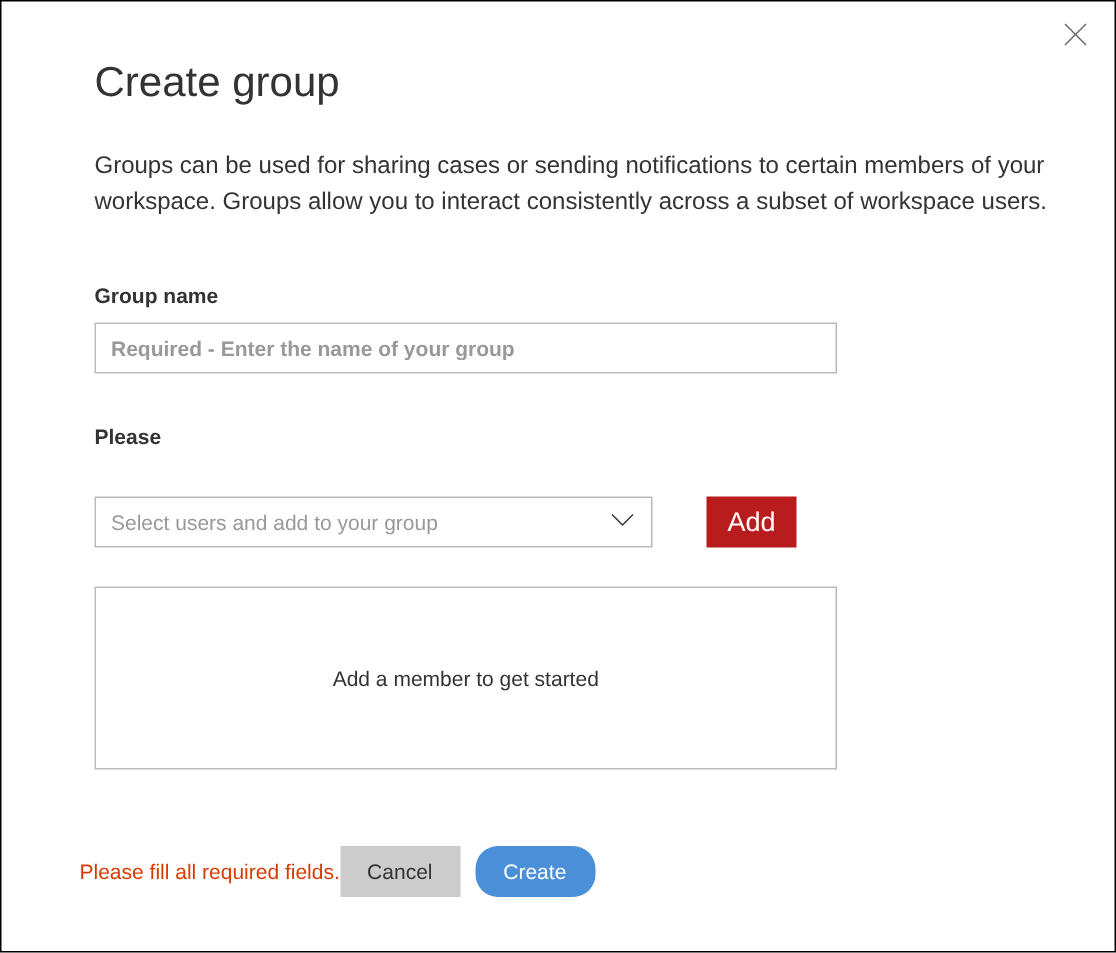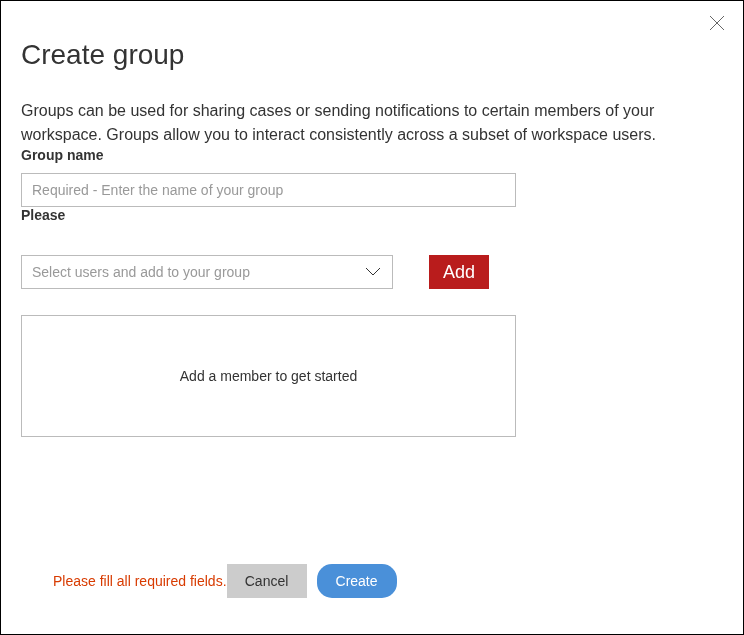--- a/index.html
+++ b/index.html
@@ -24,54 +24,57 @@
       width: 16px;
       height: 16px;
     }
     .close-btn svg {
       width: 16px;
       height: 16px;
       stroke: #666;
       stroke-width: 1;
     }
     .content {
-      padding: 38px 40px 0 20px;
+      padding: 38px 40px 0 62px;
     }
     .title {
       font-size: 28px;
       font-weight: 300;
       color: #333;
       margin-bottom: 28px;
     }
     .description {
       font-size: 16px;
       color: #333;
       line-height: 1.5;
+      margin-bottom: 42px;
     }
     .field-label {
       font-size: 14px;
       font-weight: 600;
       color: #333;
       margin-bottom: 10px;
       display: block;
     }
     .text-input {
       width: 495px;
       height: 34px;
       border: 1px solid #bbb;
       padding: 0 10px;
       font-size: 14px;
       font-family: inherit;
       color: #333;
       outline: none;
+      font-weight: bold;
     }
     .text-input::placeholder {
       color: #999;
     }
     .group-name-section {
+      margin-bottom: 34px;
     }
     .members-section {
       margin-bottom: 26px;
     }
     .members-row {
       display: flex;
       align-items: center;
       gap: 36px;
       margin-top: 32px;
     }

